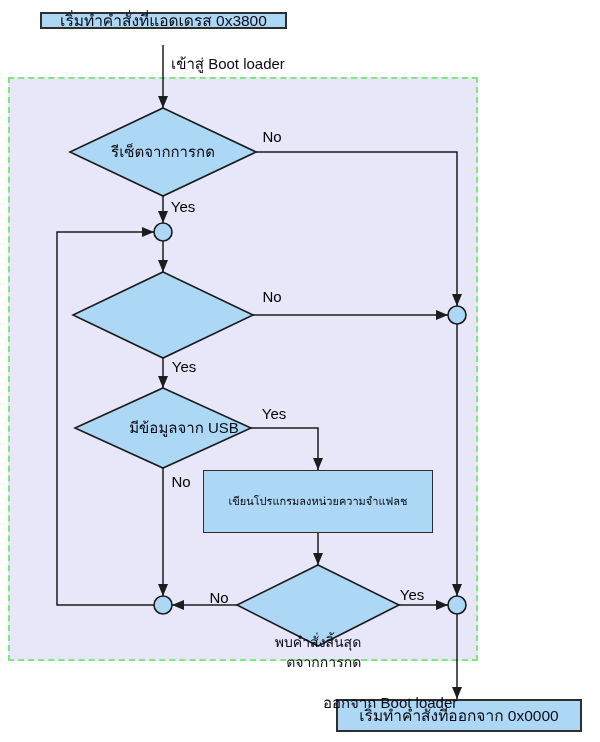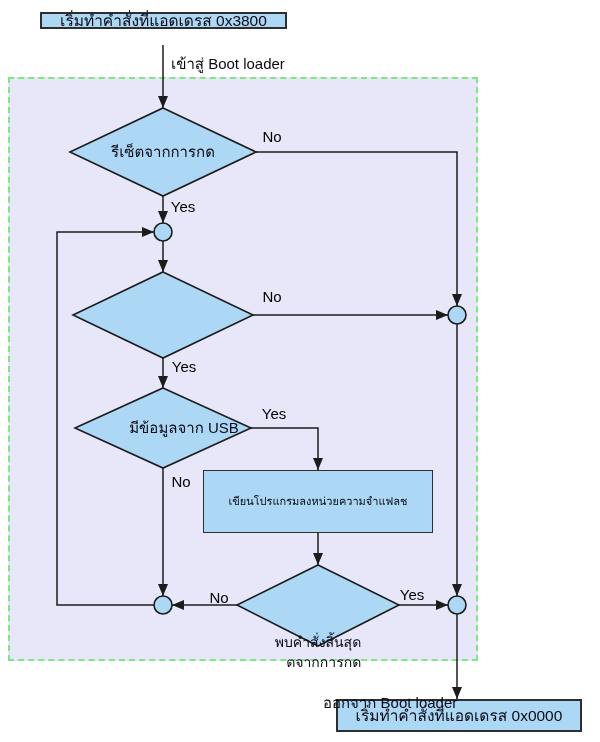--- a/index.html
+++ b/index.html
@@ -85,21 +85,21 @@
 
   <div class="box" style="left:40px;top:12px;width:247px;height:17px;">
     <span>เริ่มทำคำสั่งที่แอดเดรส 0x3800</span>
   </div>
 
   <div class="box process" style="left:203px;top:470px;width:230px;height:63px;">
     <span class="line">เขียนโปรแกรมลงหน่วยความจำแฟลช</span>
   </div>
 
   <div class="box" style="left:336px;top:699px;width:246px;height:33px;">
-    <span>เริ่มทำคำสั่งที่แอดเดรส 0x0000</span>
+    <span>เริ่มทำคำสั่งที่ออกจาก 0x0000</span>
   </div>
 
   <div class="dlabel" style="left:163px;top:152px;">
     <span class="line">รีเซ็ตจากการกด</span>
   </div>
   <div class="dlabel" style="left:156px;top:428px;margin-left:28px;">
     <span class="line">มีข้อมูลจาก USB</span>
   </div>
   <div class="dlabel small" style="left:318px;top:605px;margin-top:48px;">
     <span class="line">พบคำสั่งสิ้นสุด</span>

